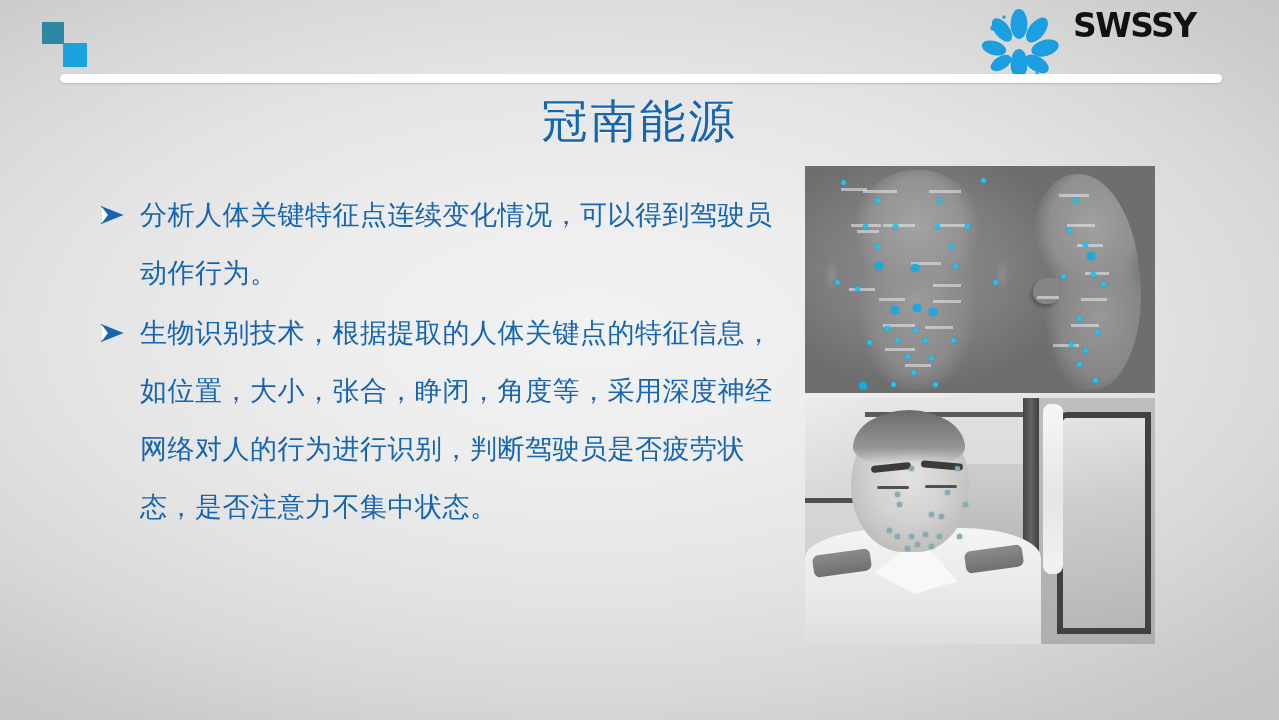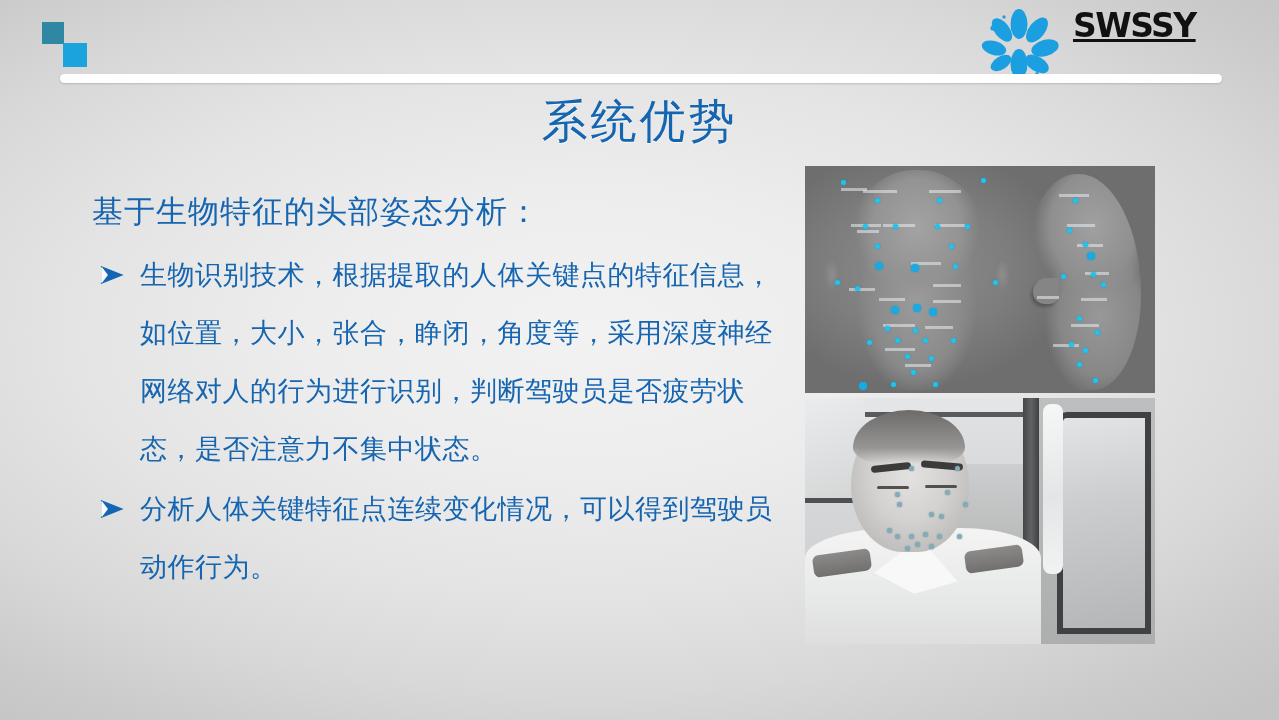--- a/index.html
+++ b/index.html
@@ -94,21 +94,20 @@
     top: 2px;
     width: 148px;
   }
   .logo-name {
     font-size: 33px;
     font-weight: bold;
     color: #111111;
     letter-spacing: -1.5px;
     line-height: 36px;
     font-family: "DejaVu Sans", sans-serif;
-    text-decoration: underline;
   }
   .logo-sub {
     font-size: 19px;
     font-weight: bold;
     color: #111111;
     letter-spacing: 4px;
     line-height: 26px;
     margin-top: 2px;
   }
 
@@ -402,46 +401,45 @@
         </svg>
       </div>
       <div class="logo-text">
         <div class="logo-name">SWSSY</div>
       </div>
     </div>
 
     <div class="divider"></div>
   </div>
 
-  <div class="slide-title">系统优势</div>
+  <div class="slide-title">冠南能源</div>
 
   <div class="content">
 
-    <div class="lead">基于生物特征的头部姿态分析：</div>
 
     <ul class="bullets">
+
+      <li class="bullet">
+        <span class="bullet-arrow">
+          <svg width="26" height="18" viewBox="0 0 26 18" aria-hidden="true">
+            <path d="M2 1 L22 9 L2 17 L8 9 Z" fill="#1565b0" stroke="#1565b0" stroke-width="1.2"></path>
+            <path d="M2 1 L8 9 L2 17" fill="#ffffff" opacity="0.85"></path>
+          </svg>
+        </span>
+        <span>分析人体关键特征点连续变化情况，可以得到驾驶员动作行为。</span>
+      </li>
 
       <li class="bullet">
         <span class="bullet-arrow">
           <svg width="26" height="18" viewBox="0 0 26 18" aria-hidden="true">
             <path d="M2 1 L22 9 L2 17 L8 9 Z" fill="#1565b0" stroke="#1565b0" stroke-width="1.2"></path>
             <path d="M2 1 L8 9 L2 17" fill="#ffffff" opacity="0.85"></path>
           </svg>
         </span>
         <span>生物识别技术，根据提取的人体关键点的特征信息，如位置，大小，张合，睁闭，角度等，采用深度神经网络对人的行为进行识别，判断驾驶员是否疲劳状态，是否注意力不集中状态。</span>
-      </li>
-
-      <li class="bullet">
-        <span class="bullet-arrow">
-          <svg width="26" height="18" viewBox="0 0 26 18" aria-hidden="true">
-            <path d="M2 1 L22 9 L2 17 L8 9 Z" fill="#1565b0" stroke="#1565b0" stroke-width="1.2"></path>
-            <path d="M2 1 L8 9 L2 17" fill="#ffffff" opacity="0.85"></path>
-          </svg>
-        </span>
-        <span>分析人体关键特征点连续变化情况，可以得到驾驶员动作行为。</span>
       </li>
 
     </ul>
   </div>
 
   <div class="media">
 
     <div class="media-frame frame-top">
       <div class="heads">
         <div class="head-front"></div>

